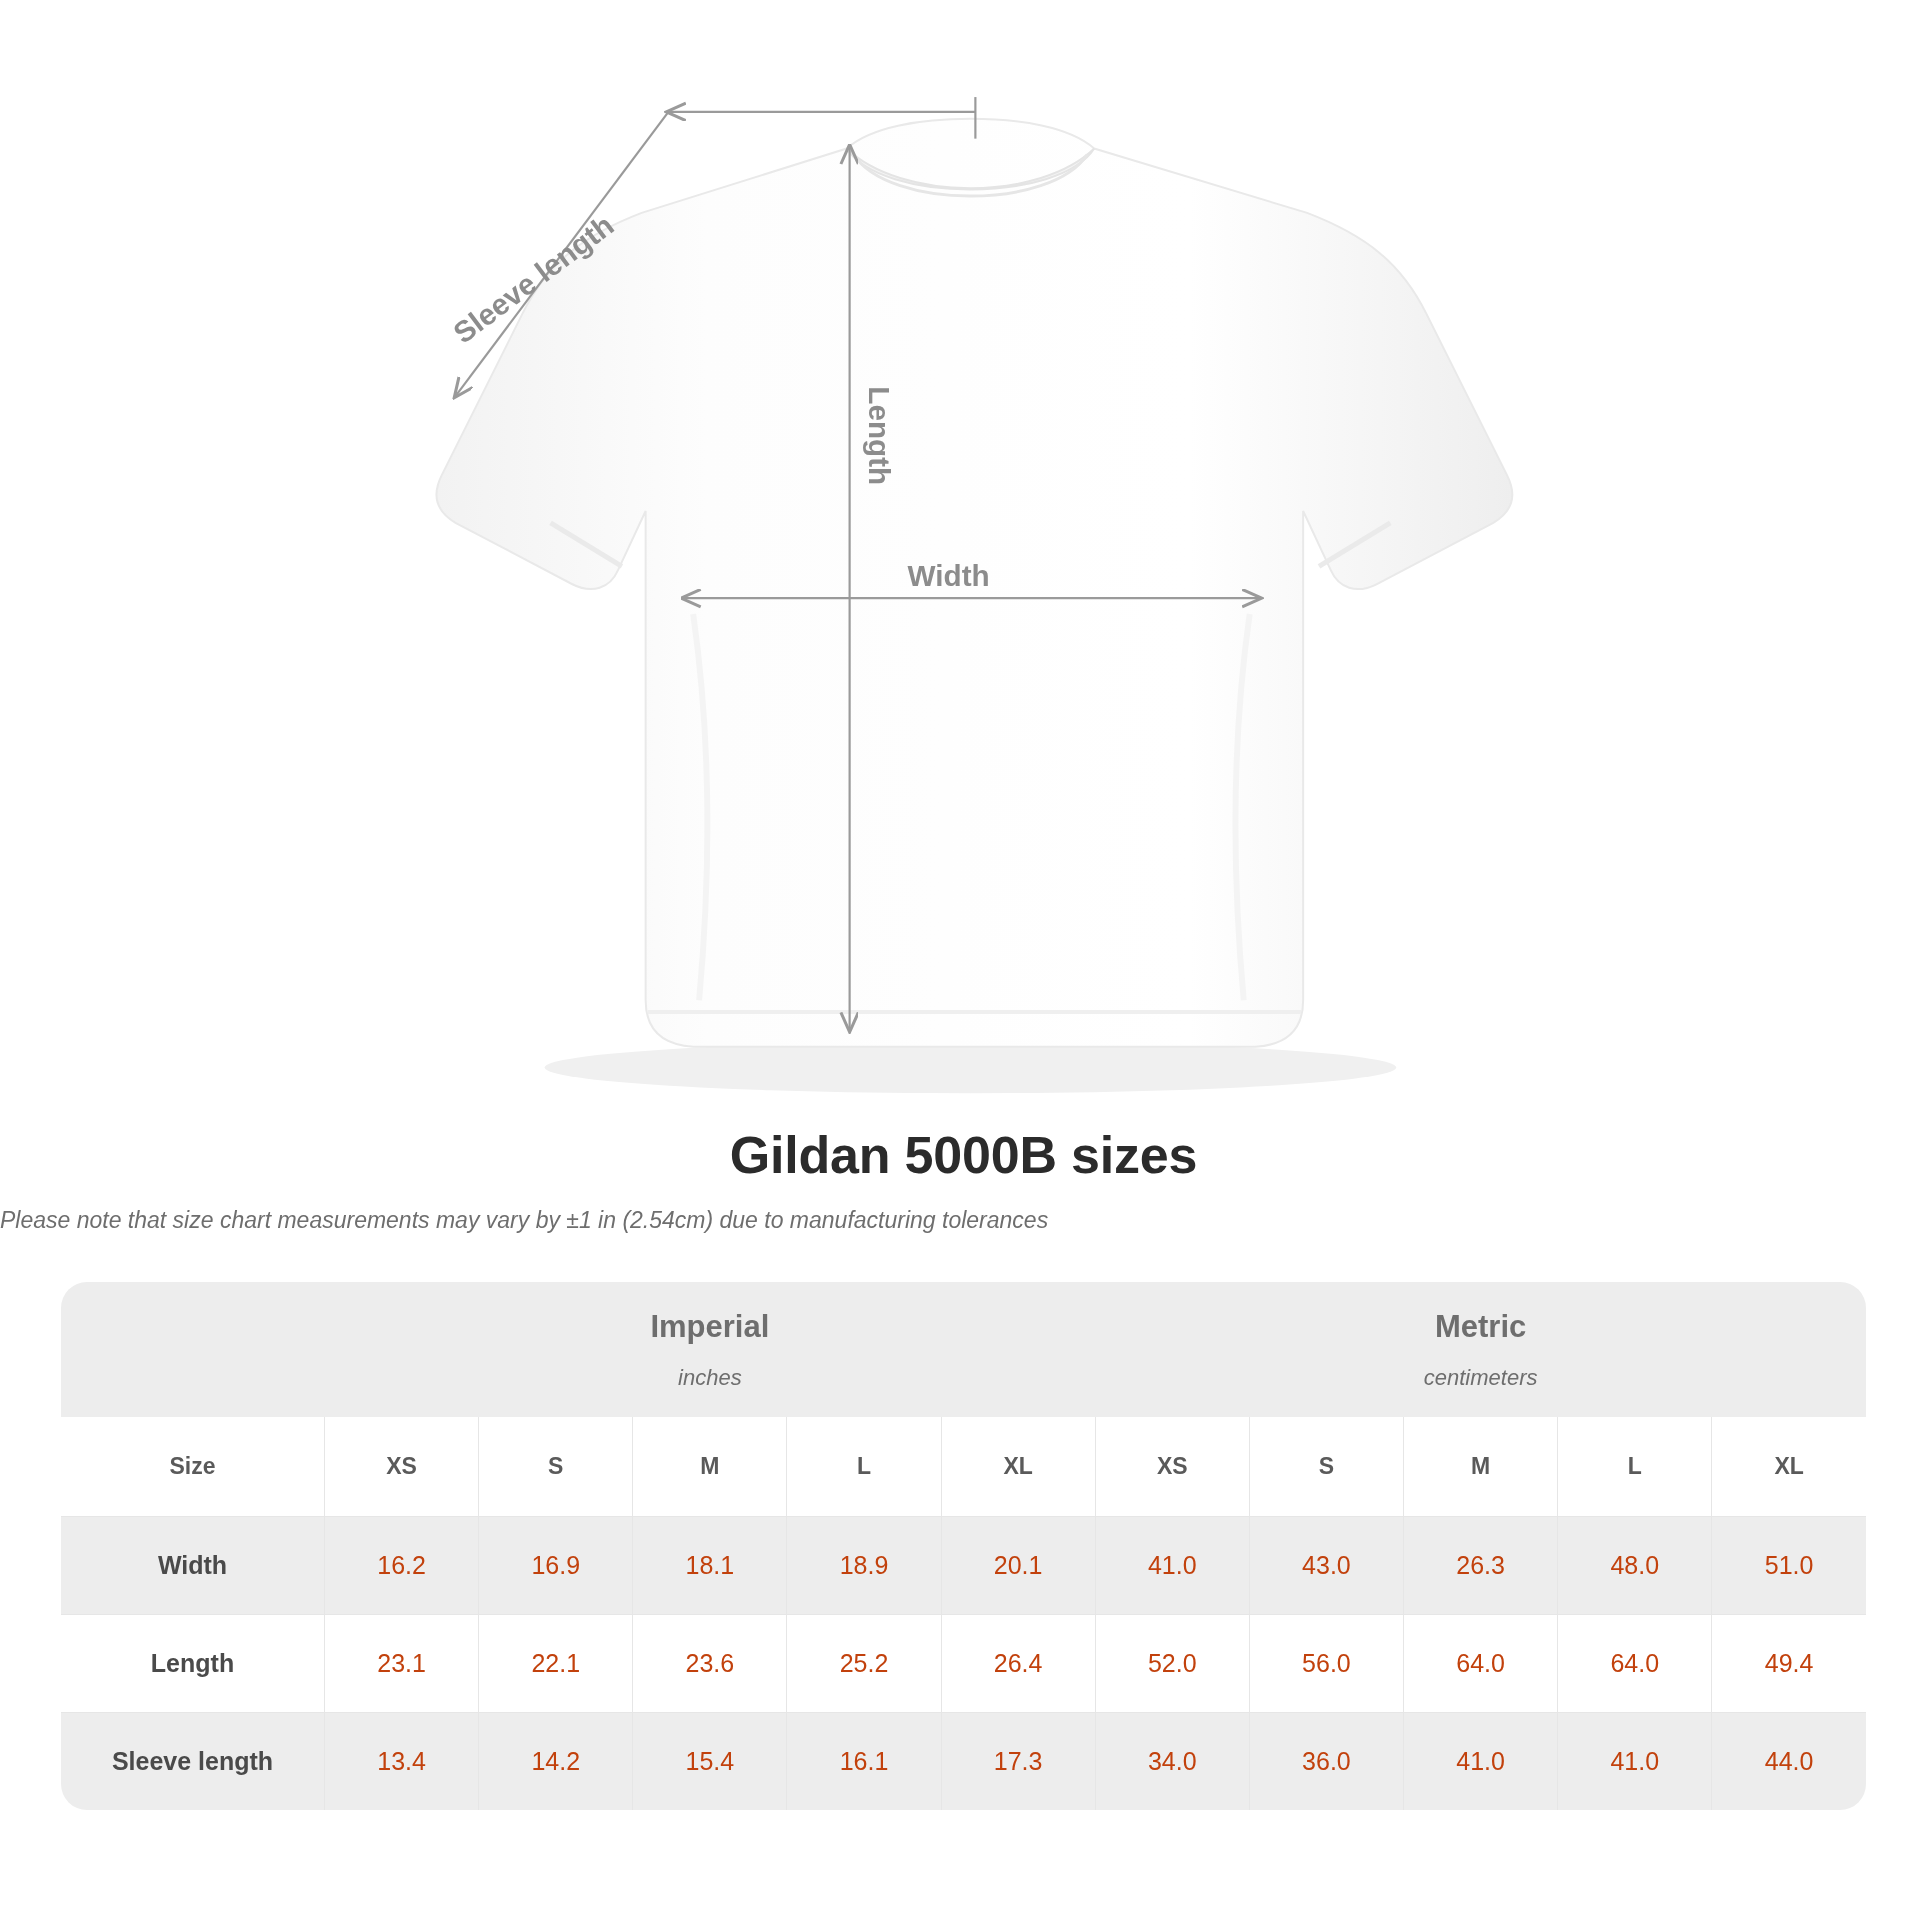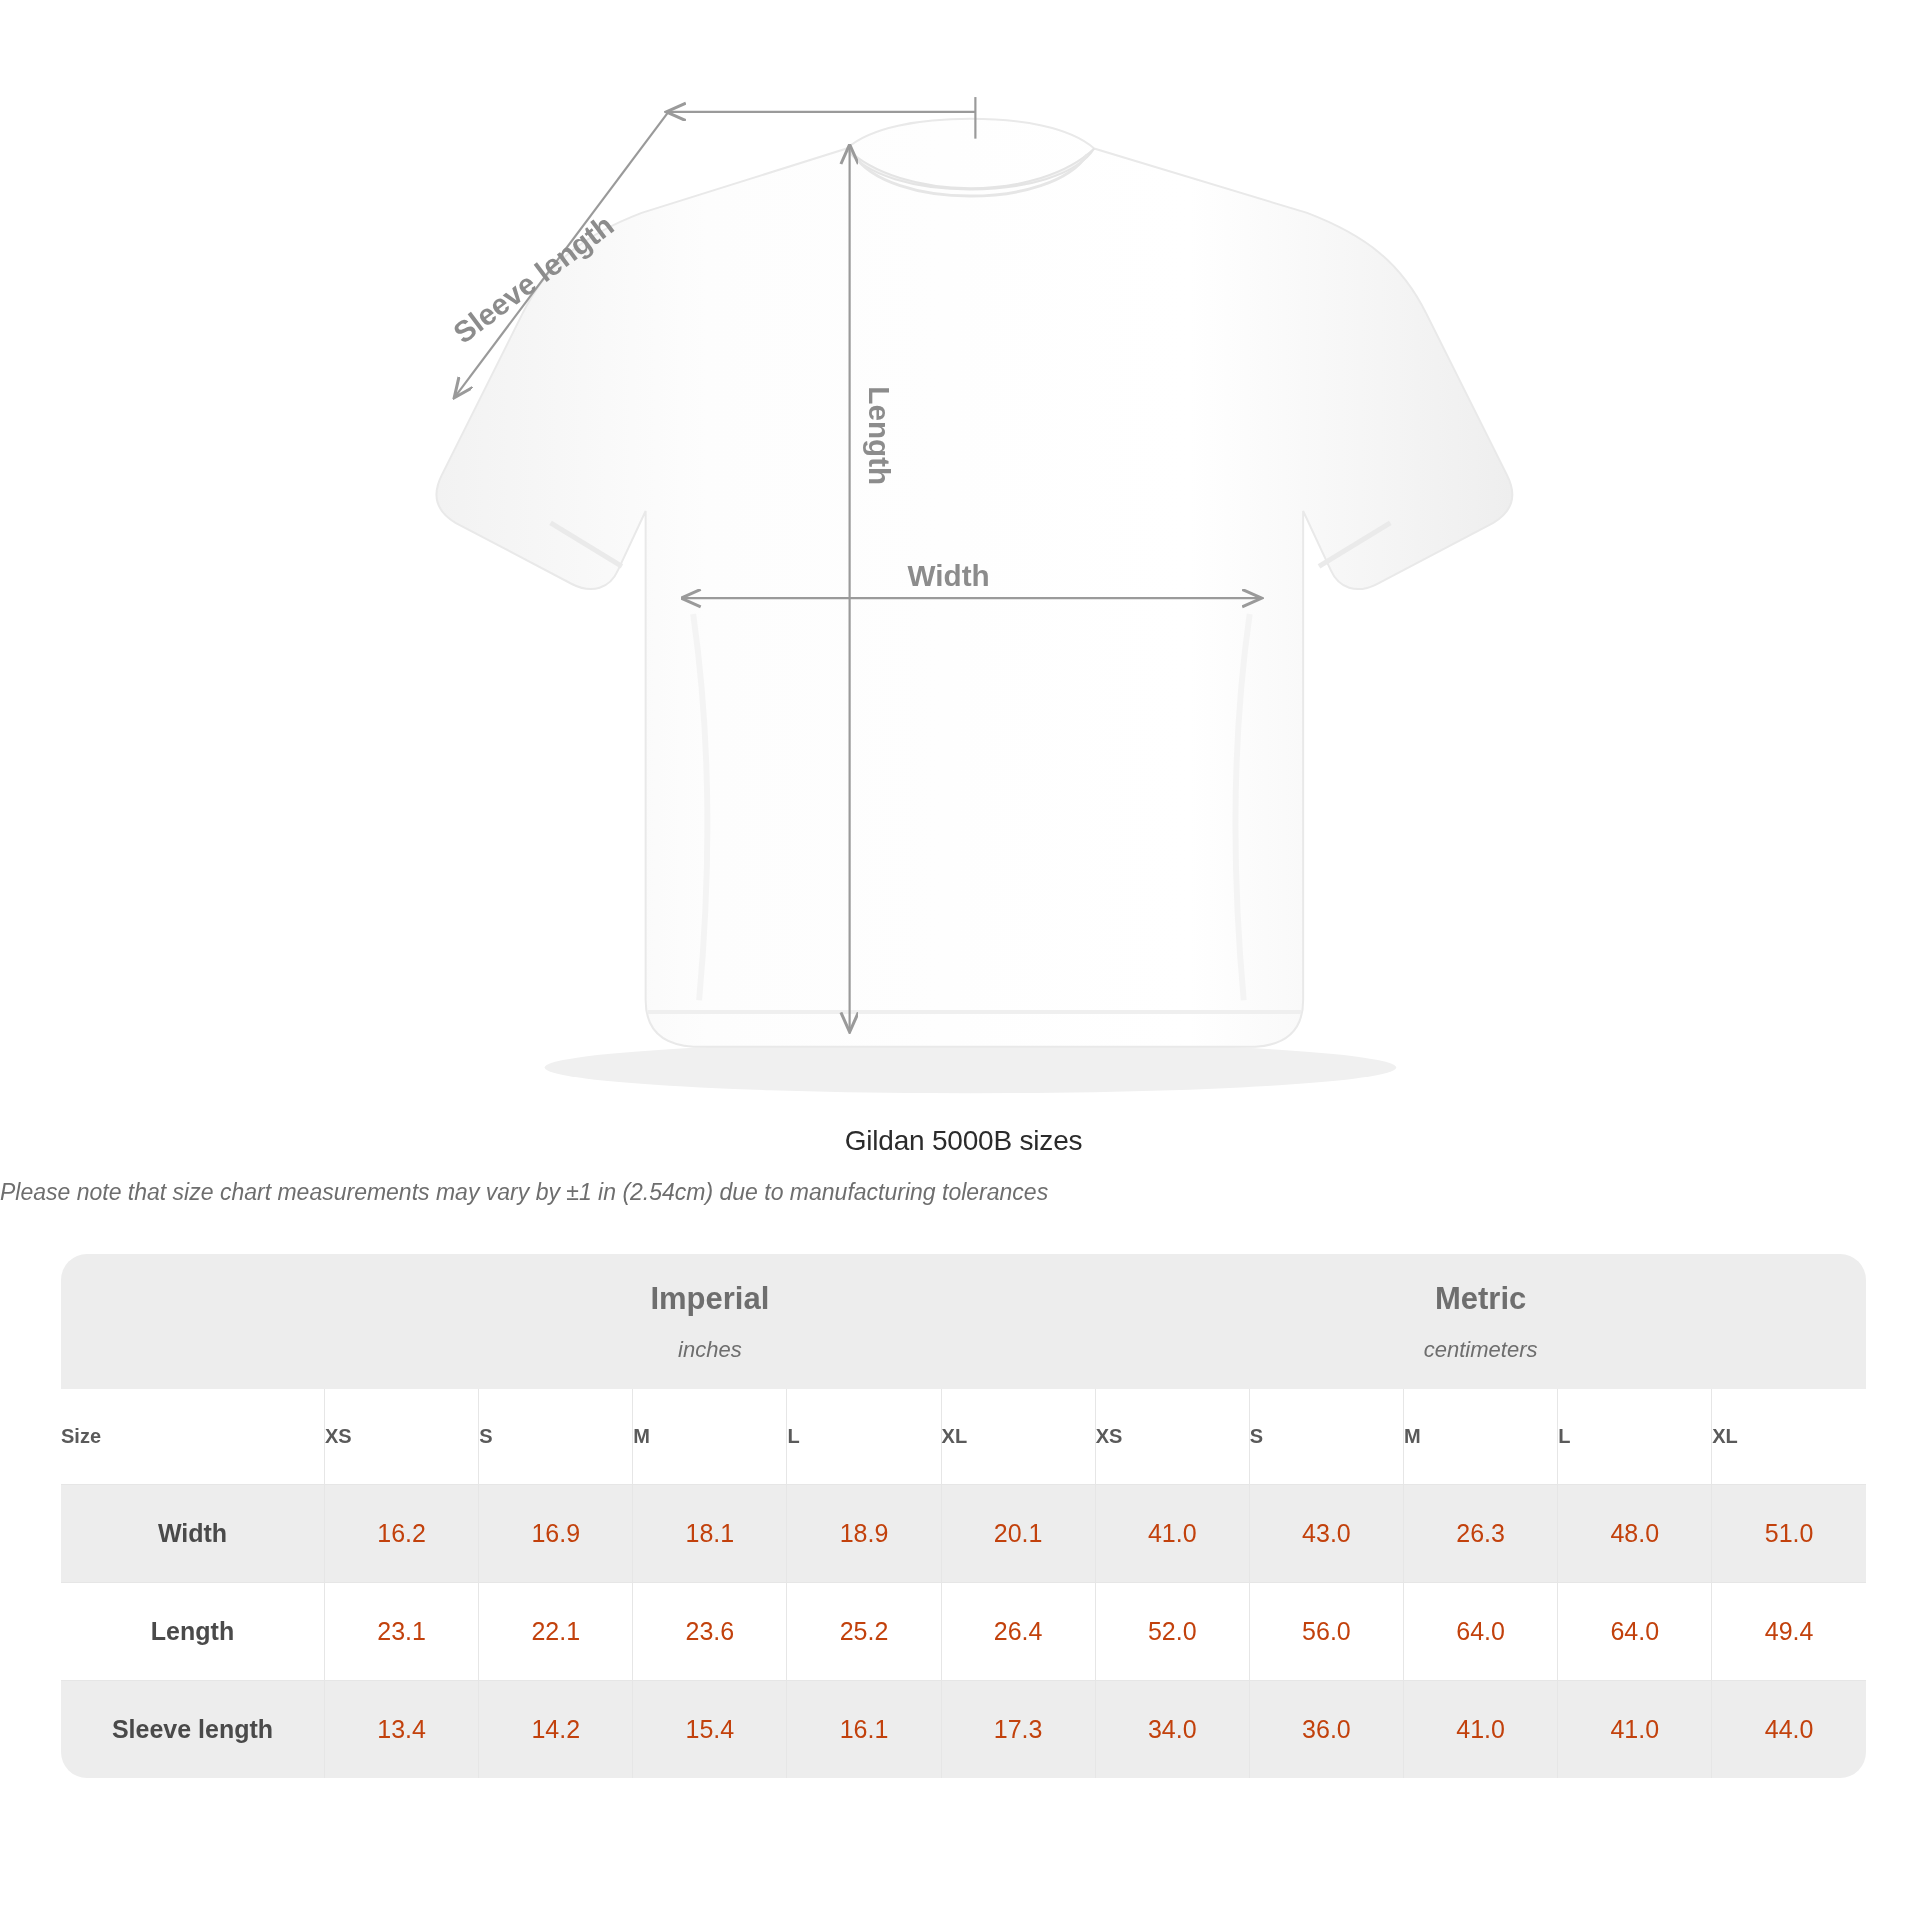--- a/index.html
+++ b/index.html
@@ -29,22 +29,22 @@
   }
   .shirt-svg {
     position: absolute;
     left: 0;
     top: 0;
   }
 
   
   .chart-title {
     text-align: center;
-    font-size: 28px;
-    font-weight: normal;
+    font-size: 52px;
+    font-weight: bold;
     color: #2b2b2b;
     margin-top: 6px;
     letter-spacing: -0.2px;
   }
   .chart-note {
     font-size: 23px;
     font-style: italic;
     color: #6e6e6e;
     margin-top: 22px;
   }
@@ -76,22 +76,22 @@
   }
   .unit-sub {
     font-size: 22px;
     font-style: italic;
     color: #6e6e6e;
     margin-top: 18px;
   }
 
   .head-row td {
     background: #ffffff;
-    text-align: left;
-    font-size: 20px;
+    text-align: center;
+    font-size: 23px;
     font-weight: bold;
     color: #5a5a5a;
     padding: 36px 0;
     border-right: 1px solid #e6e6e6;
   }
   .head-row td:last-child { border-right: none; }
 
   .data-row td {
     text-align: center;
     font-size: 25px;

